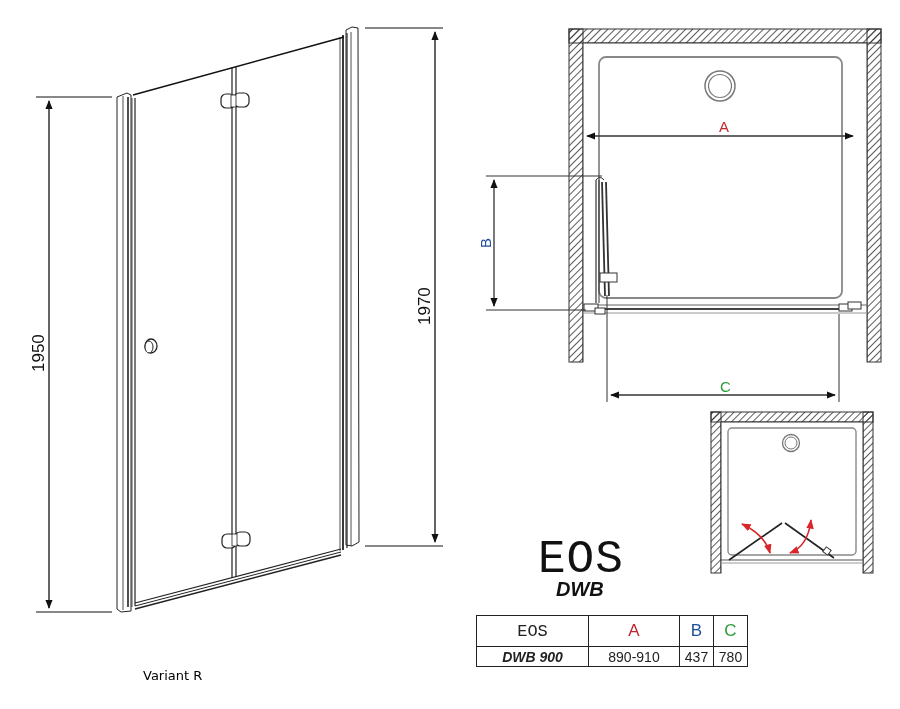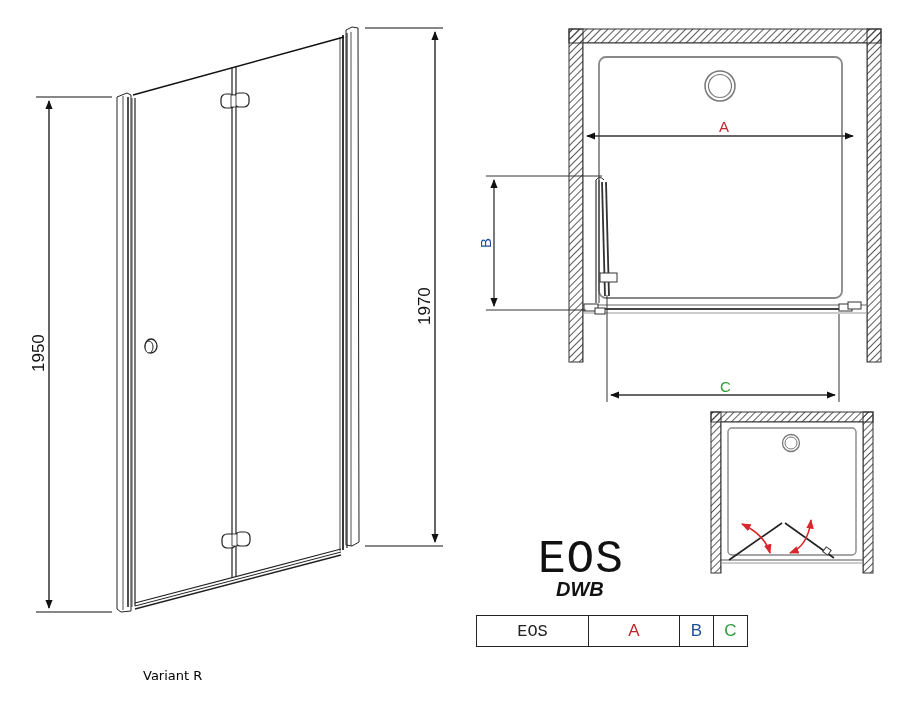--- a/index.html
+++ b/index.html
@@ -159,16 +159,22 @@
 <div class="subtitle">DWB</div>
 
 <table class="spec">
   <tbody>
       <tr class="h">
     <td class="c-model">EOS</td>
     <td class="c-a" style="color:#c0272d">A</td>
     <td class="c-b" style="color:#1f4e9c">B</td>
     <td class="c-c" style="color:#2e9b3a">C</td>
   </tr>
+  <tr class="r">
+    <td class="bold-it" style="font-family:'Liberation Sans',sans-serif">DWB 900</td>
+    <td>890-910</td>
+    <td>437</td>
+    <td>780</td>
+  </tr>
 </tbody>
   </table>
 
 <div class="variant">Variant R</div>
 
 </body></html>

